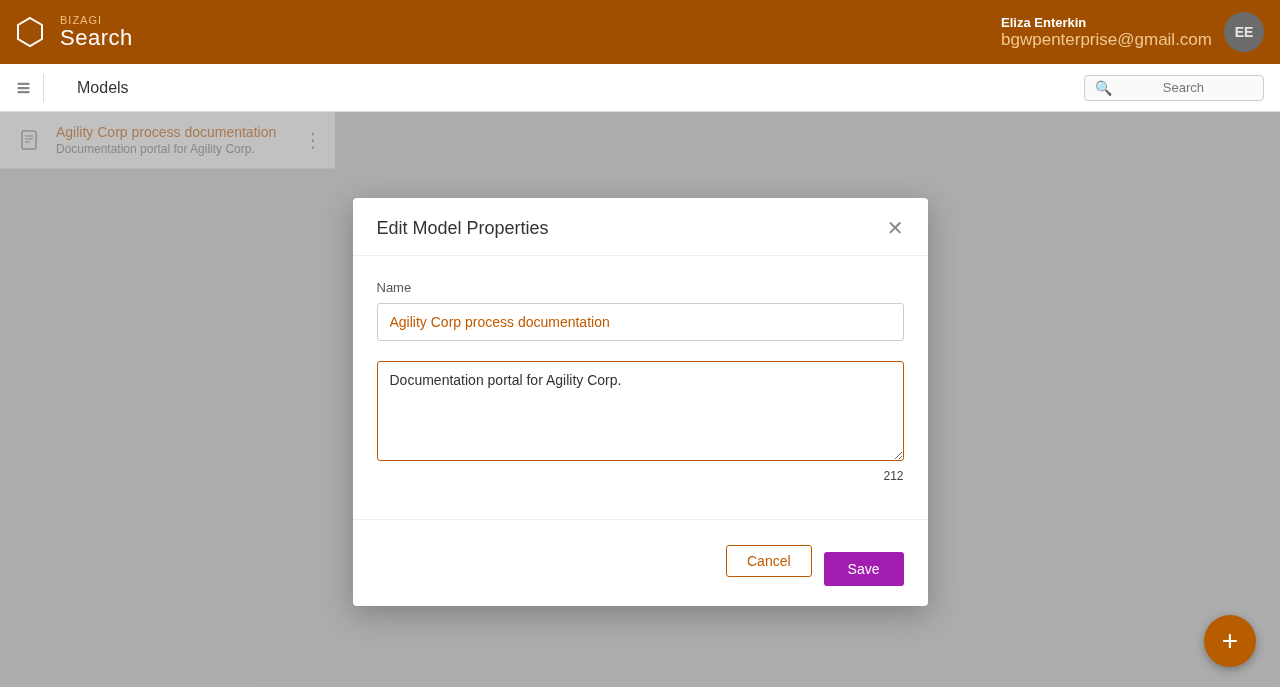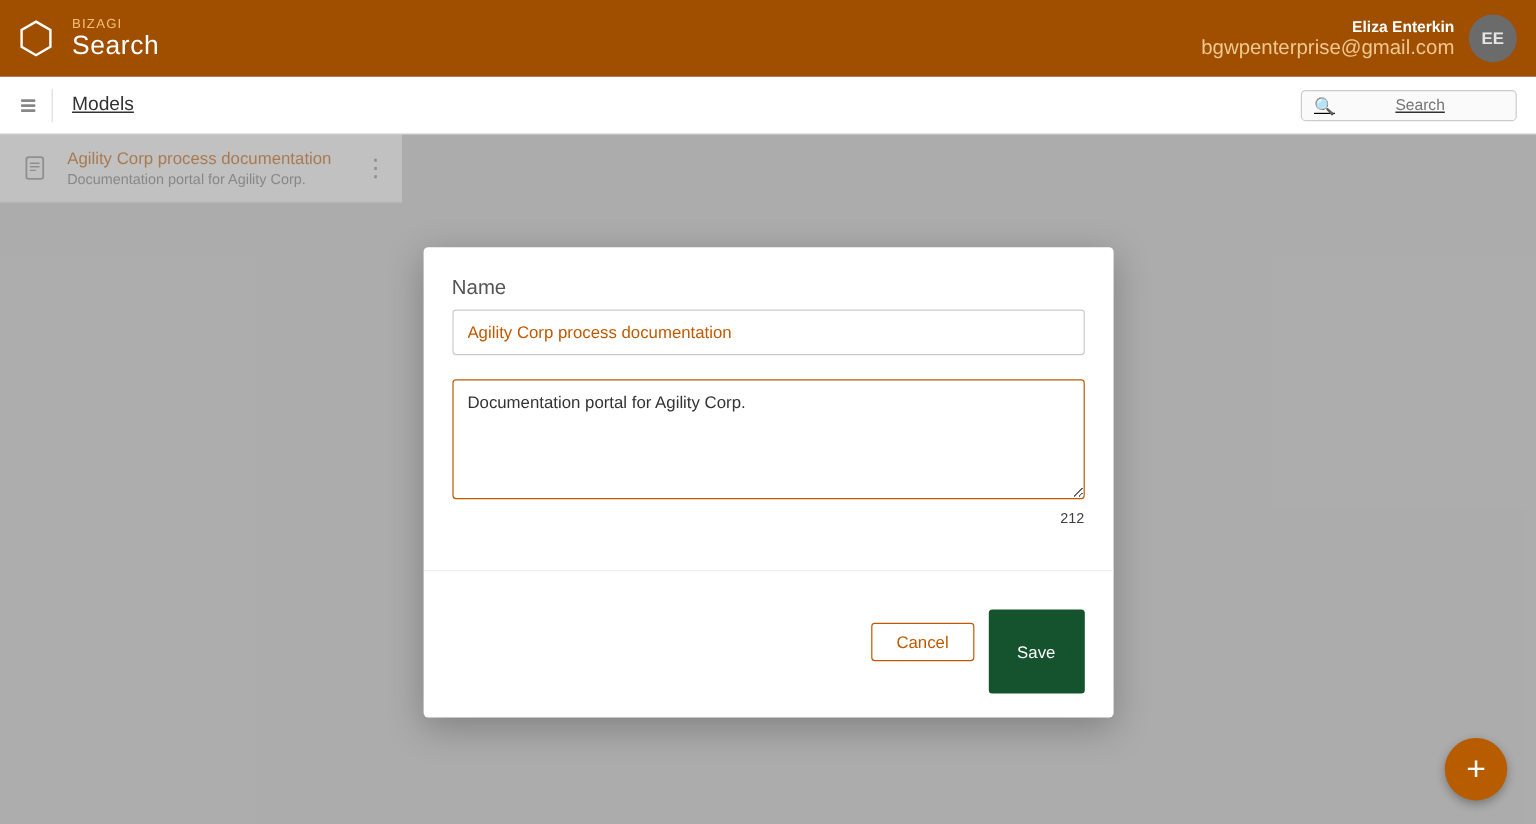--- a/index.html
+++ b/index.html
@@ -44,21 +44,20 @@
       font-size: 22px;
       font-weight: 300;
       letter-spacing: 0.5px;
     }
     .topbar-right {
       display: flex;
       align-items: center;
       gap: 12px;
     }
     .user-info {
-      text-align: right;
     }
     .user-name {
       color: #fff;
       font-size: 13px;
       font-weight: 600;
     }
     .user-email {
       color: #f0c890;
       font-size: 17px;
     }
@@ -76,22 +75,21 @@
     }
 
     
     .subnav {
       background: #fff;
       height: 48px;
       display: flex;
       align-items: center;
       padding: 0 16px;
       border-bottom: 1px solid #ddd;
-      gap: 16px;
-      text-decoration: underline;
+      gap: 33px;
     }
     .subnav-icon {
       width: 28px;
       height: 28px;
       display: flex;
       align-items: center;
       justify-content: center;
       color: #666;
       font-size: 18px;
       border-right: 1px solid #ddd;
@@ -235,21 +233,21 @@
       line-height: 1;
     }
     .modal-body {
       padding: 24px 24px 8px;
     }
     .form-group {
       margin-bottom: 20px;
     }
     .form-label {
       display: block;
-      font-size: 17px;
+      font-size: 13px;
       color: #555;
       margin-bottom: 8px;
       font-weight: 500;
     }
     .form-input {
       width: 100%;
       padding: 10px 12px;
       border: 1px solid #ccc;
       border-radius: 3px;
       font-size: 14px;
@@ -288,24 +286,24 @@
     .btn-cancel {
       padding: 7px 20px;
       border: 1px solid #c05a00;
       border-radius: 3px;
       background: #fff;
       color: #c05a00;
       font-size: 14px;
       cursor: pointer;
     }
     .btn-save {
-      padding: 27px 24px;
+      padding: 9px 24px;
       border: none;
       border-radius: 3px;
-      background: #14532d;
+      background: #a21caf;
       color: #fff;
       font-size: 14px;
       cursor: pointer;
       font-weight: 500;
       margin-top: 16px;
     }
   </style>
 </head>
 <body>
 
@@ -358,20 +356,24 @@
     </div>
     <div class="model-card-text">
       <div class="model-card-name">Agility Corp process documentation</div>
       <div class="model-card-desc">Documentation portal for Agility Corp.</div>
     </div>
     <div class="model-card-more">⋮</div>
   </div>
 
   <div class="overlay">
     <div class="modal">
+      <div class="modal-header">
+        <span class="modal-title">Edit Model Properties</span>
+        <button class="modal-close">✕</button>
+      </div>
       <div class="modal-body">
         <div class="form-group">
           <label class="form-label">Name</label>
           <input class="form-input" type="text" value="Agility Corp process documentation" style="">
         </div>
         <div class="form-group">
           <textarea class="form-textarea" style="">Documentation portal for Agility Corp.</textarea>
           <div class="char-count">212</div>
         </div>
       </div>

